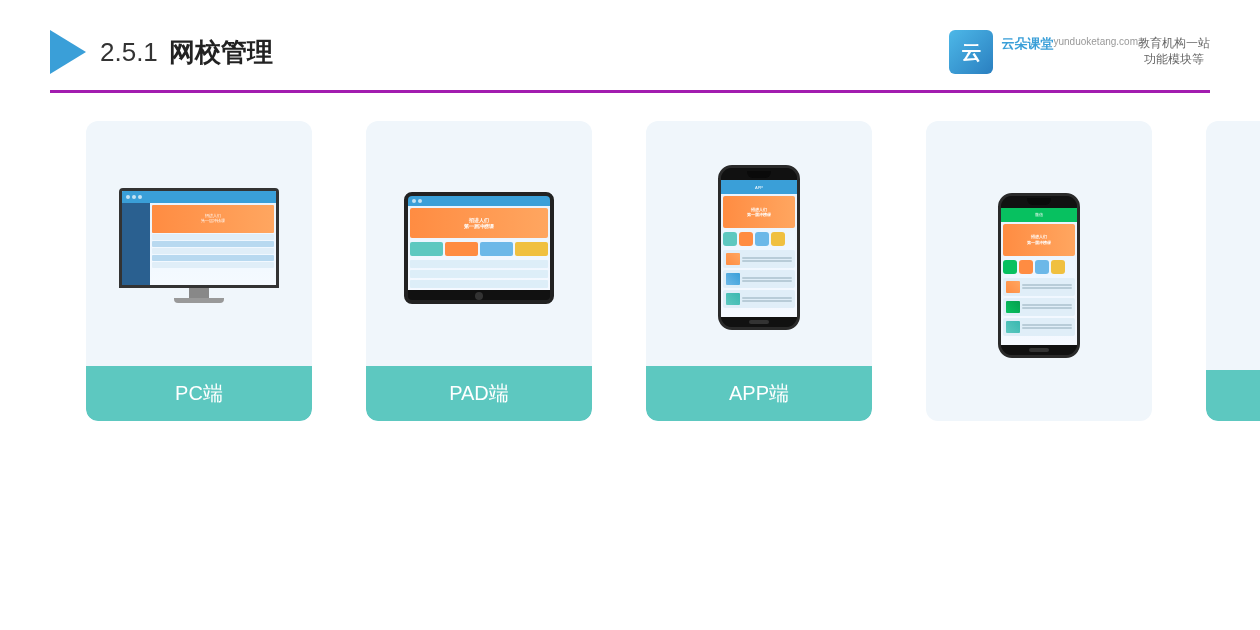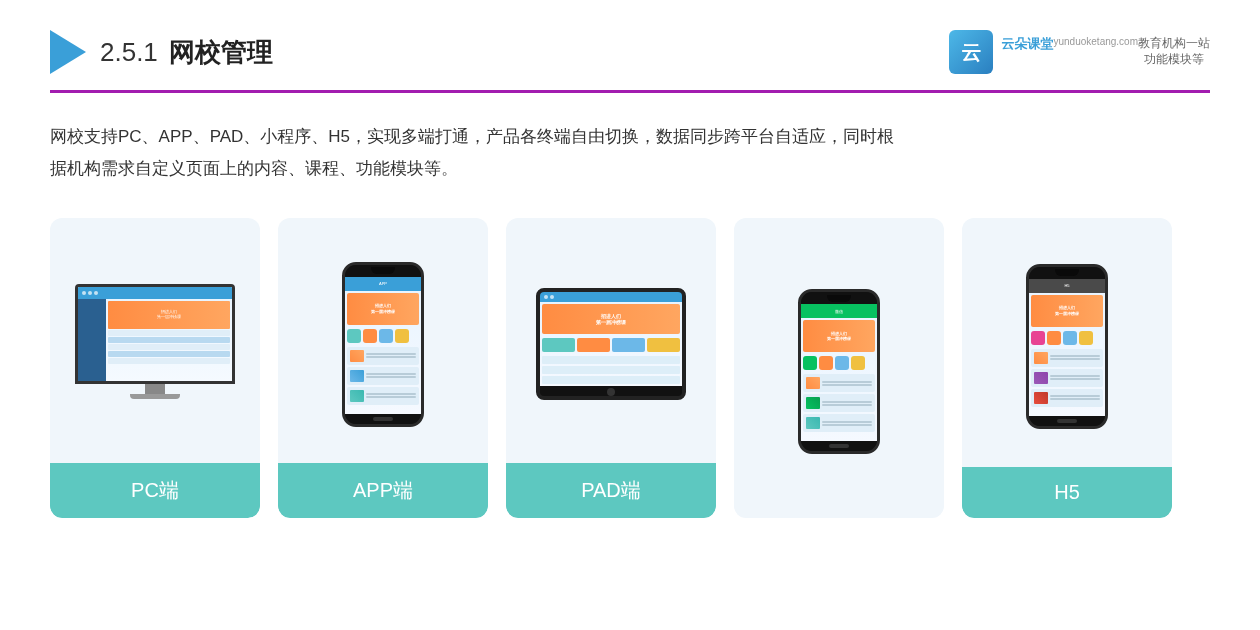--- a/index.html
+++ b/index.html
@@ -123,27 +123,28 @@
     
     .cards-container {
       display: flex;
       gap: 18px;
       justify-content: flex-start;
     }
 
     .device-card {
       background: #f0f6fb;
       border-radius: 12px;
-      width: 210px;
+      width: 226px;
       min-height: 300px;
       display: flex;
       flex-direction: column;
       align-items: center;
       overflow: hidden;
       flex-shrink: 0;
+      margin-left: 36px;
     }
 
     .device-image-area {
       flex: 1;
       display: flex;
       align-items: center;
       justify-content: center;
       padding: 24px 16px 16px 16px;
       width: 100%;
     }
@@ -542,23 +543,20 @@
           <span class="brand-domain">yunduoketang.com</span>
           <span class="brand-sub">
             <span>教育机构一站</span><br>
             <span>功能模块等</span>
           </span>
         </div>
       </div>
     </div>
   </div>
 
-  <div class="description">
-    <span>网校支持PC、APP、PAD、小程序、H5，实现多端打通，产品各终端自由切换，数据同步跨平台自适应，同时根据机构需求自定义页面上的内容、课程、功能模块等。</span>
-  </div>
 
   <div class="cards-container">
 
     <div class="device-card">
       <div class="device-image-area">
         <div class="pc-monitor">
           <div class="monitor-screen">
             <div class="monitor-screen-inner">
               <div class="screen-topbar">
                 <div class="screen-topbar-dot"></div>
@@ -584,71 +582,20 @@
           </div>
           <div class="monitor-stand"></div>
           <div class="monitor-base"></div>
         </div>
       </div>
       <div class="device-label-bar">PC端</div>
     </div>
 
     <div class="device-card">
       <div class="device-image-area">
-        <div class="phone-device">
-          <div class="phone-notch">
-              <div class="phone-notch-cut"></div>
-            </div>
-          <div class="phone-screen">
-            <div class="phone-header-bar">
-                <span class="phone-header-text">APP</span>
-              </div>
-            <div class="phone-banner">
-                <div class="phone-banner-text">招进人们<br>第一届冲榜课</div>
-              </div>
-            <div class="phone-icons-row">
-              <div class="phone-icon-item"></div>
-              <div class="phone-icon-item"></div>
-              <div class="phone-icon-item"></div>
-              <div class="phone-icon-item"></div>
-            </div>
-            <div class="phone-cards">
-              <div class="phone-card-row">
-                <div class="phone-card-thumb"></div>
-                <div class="phone-card-lines">
-                  <div class="phone-card-line"></div>
-                  <div class="phone-card-line"></div>
-                </div>
-              </div>
-              <div class="phone-card-row">
-                <div class="phone-card-thumb" style="background:linear-gradient(45deg,#6cb8e8,#3a9fd8)"></div>
-                <div class="phone-card-lines">
-                  <div class="phone-card-line"></div>
-                  <div class="phone-card-line"></div>
-                </div>
-              </div>
-              <div class="phone-card-row">
-                <div class="phone-card-thumb" style="background:linear-gradient(45deg,#5dc8c0,#3ab8b0)"></div>
-                <div class="phone-card-lines">
-                  <div class="phone-card-line"></div>
-                  <div class="phone-card-line"></div>
-                </div>
-              </div>
-            </div>
-          </div>
-          <div class="phone-bottom">
-              <div class="phone-home-btn"></div>
-            </div>
-        </div>
-      </div>
-      <div class="device-label-bar">APP端</div>
-    </div>
-
-    <div class="device-card">
-      <div class="device-image-area">
         <div class="pad-device">
           <div class="pad-topbar">
             <div class="screen-topbar-dot"></div>
             <div class="screen-topbar-dot"></div>
           </div>
           <div class="pad-screen">
             <div class="pad-banner">
                 <div class="pad-banner-text">招进人们<br>第一届冲榜课</div>
               </div>
             <div class="pad-grid">
@@ -664,20 +611,71 @@
             </div>
           </div>
           <div class="pad-bottom-btn"></div>
         </div>
       </div>
       <div class="device-label-bar">PAD端</div>
     </div>
 
     <div class="device-card">
       <div class="device-image-area">
+        <div class="phone-device">
+          <div class="phone-notch">
+              <div class="phone-notch-cut"></div>
+            </div>
+          <div class="phone-screen">
+            <div class="phone-header-bar">
+                <span class="phone-header-text">APP</span>
+              </div>
+            <div class="phone-banner">
+                <div class="phone-banner-text">招进人们<br>第一届冲榜课</div>
+              </div>
+            <div class="phone-icons-row">
+              <div class="phone-icon-item"></div>
+              <div class="phone-icon-item"></div>
+              <div class="phone-icon-item"></div>
+              <div class="phone-icon-item"></div>
+            </div>
+            <div class="phone-cards">
+              <div class="phone-card-row">
+                <div class="phone-card-thumb"></div>
+                <div class="phone-card-lines">
+                  <div class="phone-card-line"></div>
+                  <div class="phone-card-line"></div>
+                </div>
+              </div>
+              <div class="phone-card-row">
+                <div class="phone-card-thumb" style="background:linear-gradient(45deg,#6cb8e8,#3a9fd8)"></div>
+                <div class="phone-card-lines">
+                  <div class="phone-card-line"></div>
+                  <div class="phone-card-line"></div>
+                </div>
+              </div>
+              <div class="phone-card-row">
+                <div class="phone-card-thumb" style="background:linear-gradient(45deg,#5dc8c0,#3ab8b0)"></div>
+                <div class="phone-card-lines">
+                  <div class="phone-card-line"></div>
+                  <div class="phone-card-line"></div>
+                </div>
+              </div>
+            </div>
+          </div>
+          <div class="phone-bottom">
+              <div class="phone-home-btn"></div>
+            </div>
+        </div>
+      </div>
+      <div class="device-label-bar">APP端</div>
+    </div>
+
+    <div class="device-card">
+      <div class="device-image-area">
         <div class="miniprogram-device">
           <div class="phone-notch">
               <div class="phone-notch-cut"></div>
             </div>
           <div class="phone-screen">
             <div class="phone-header-bar" style="background:#07c160;">
                 <span class="phone-header-text">微信</span>
               </div>
             <div class="phone-banner">
                 <div class="phone-banner-text">招进人们<br>第一届冲榜课</div>

